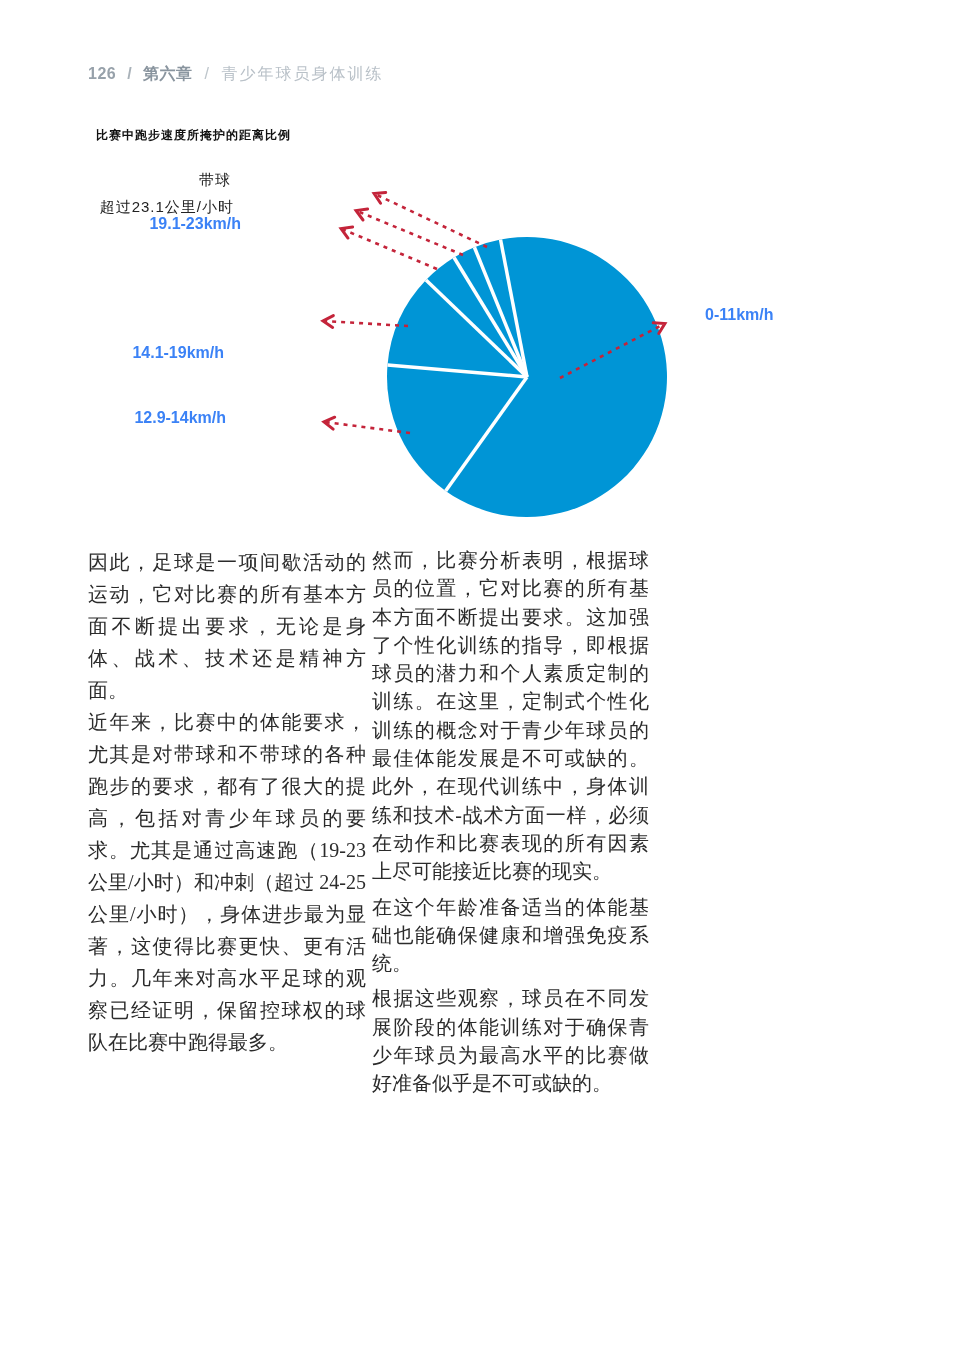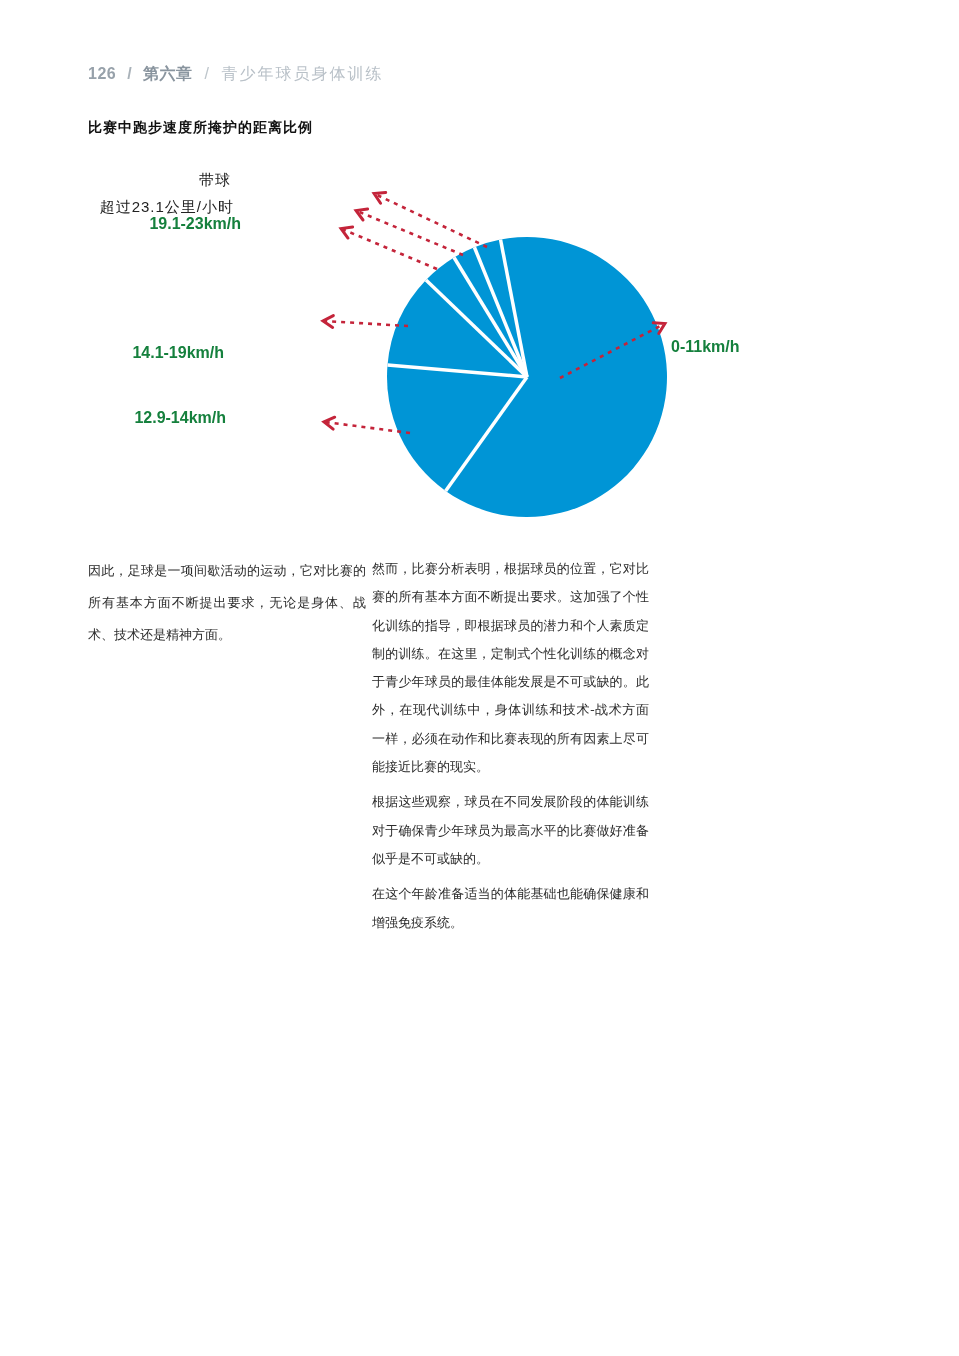--- a/index.html
+++ b/index.html
@@ -12,39 +12,39 @@
     position:absolute;left:88px;top:64px;font-size:16px;letter-spacing:.5px;
     color:#98a2ab;white-space:nowrap;
   }
   .header .num{color:#97a1aa;font-weight:bold;}
   .header .sep{margin:0 6px;color:#a9b2b9;font-weight:bold;}
   .header .chap{color:#8a959f;font-weight:bold;}
   .header .sep2{margin:0 7px;color:#bcc4ca;}
   .header .chtitle{color:#b9c1c8;letter-spacing:2px;}
   
   .section-title{
-    position:absolute;left:88px;top:119px;margin:0;
-    font-size:14px;font-weight:bold;color:#111;letter-spacing:1px;
+    position:absolute;left:88px;top:119px;margin:8px;
+    font-size:12px;font-weight:bold;color:#111;letter-spacing:1px;
   }
   
   .chart{position:absolute;left:0;top:150px;width:880px;height:400px;}
   .chart svg{position:absolute;left:0;top:0;}
-  .lbl{position:absolute;white-space:nowrap;color:#15803d;}
+  .lbl{position:absolute;white-space:nowrap;color:#3b82f6;}
   .lbl.num{font-weight:bold;font-size:16px;}
   .lbl.zh{font-size:15px;font-weight:normal;color:#222;letter-spacing:1px;}
   .lbl-daiqiu{right:649px;top:21px;}
   .lbl-over23{right:646px;top:48px;text-align:center;}
   .lbl-19-23{right:639px;top:65px;}
   .lbl-14-19{right:656px;top:156px;margin-top:38px;}
   .lbl-11-14{right:654px;top:259px;}
-  .lbl-0-11{left:671px;top:156px;margin-top:32px;}
+  .lbl-0-11{left:705px;top:156px;}
   
   .columns{position:absolute;left:88px;top:546px;width:562px;}
   .col{position:absolute;top:0;font-family:"Liberation Serif",serif;
-       font-size:13px;color:#2b2b2b;text-align:justify;word-break:break-all;margin-top:9px;}
+       font-size:20px;color:#2b2b2b;text-align:justify;word-break:break-all;}
   .col p{margin:0;}
   .col-left{left:0;width:278px;line-height:32px;}
   .col-left p.sp{margin-top:14px;}
   .col-right{left:284px;width:277px;line-height:28.3px;}
   .col-right p.sp{margin-top:7px;}
 </style>
 </head>
 <body>
 
 <div class="page">
@@ -89,21 +89,22 @@
     <div class="lbl zh  lbl-over23">超过23.1公里/小时</div>
     <div class="lbl num lbl-19-23">19.1-23km/h</div>
     <div class="lbl num lbl-14-19">14.1-19km/h</div>
     <div class="lbl num lbl-11-14">12.9-14km/h</div>
     <div class="lbl num lbl-0-11">0-11km/h</div>
   </div>
 
   <div class="columns">
     <div class="col col-left">
       <p>因此，足球是一项间歇活动的运动，它对比赛的所有基本方面不断提出要求，无论是身体、战术、技术还是精神方面。</p>
+      <p>近年来，比赛中的体能要求，尤其是对带球和不带球的各种跑步的要求，都有了很大的提高，包括对青少年球员的要求。尤其是通过高速跑（19-23 公里/小时）和冲刺（超过 24-25 公里/小时），身体进步最为显著，这使得比赛更快、更有活力。几年来对高水平足球的观察已经证明，保留控球权的球队在比赛中跑得最多。</p>
     </div>
     <div class="col col-right">
       <p>然而，比赛分析表明，根据球员的位置，它对比赛的所有基本方面不断提出要求。这加强了个性化训练的指导，即根据球员的潜力和个人素质定制的训练。在这里，定制式个性化训练的概念对于青少年球员的最佳体能发展是不可或缺的。此外，在现代训练中，身体训练和技术-战术方面一样，必须在动作和比赛表现的所有因素上尽可能接近比赛的现实。</p>
+      <p class="sp">在这个年龄准备适当的体能基础也能确保健康和增强免疫系统。</p>
       <p class="sp">根据这些观察，球员在不同发展阶段的体能训练对于确保青少年球员为最高水平的比赛做好准备似乎是不可或缺的。</p>
-      <p class="sp">在这个年龄准备适当的体能基础也能确保健康和增强免疫系统。</p>
     </div>
   </div>
 
 </div>
 
 </body></html>

